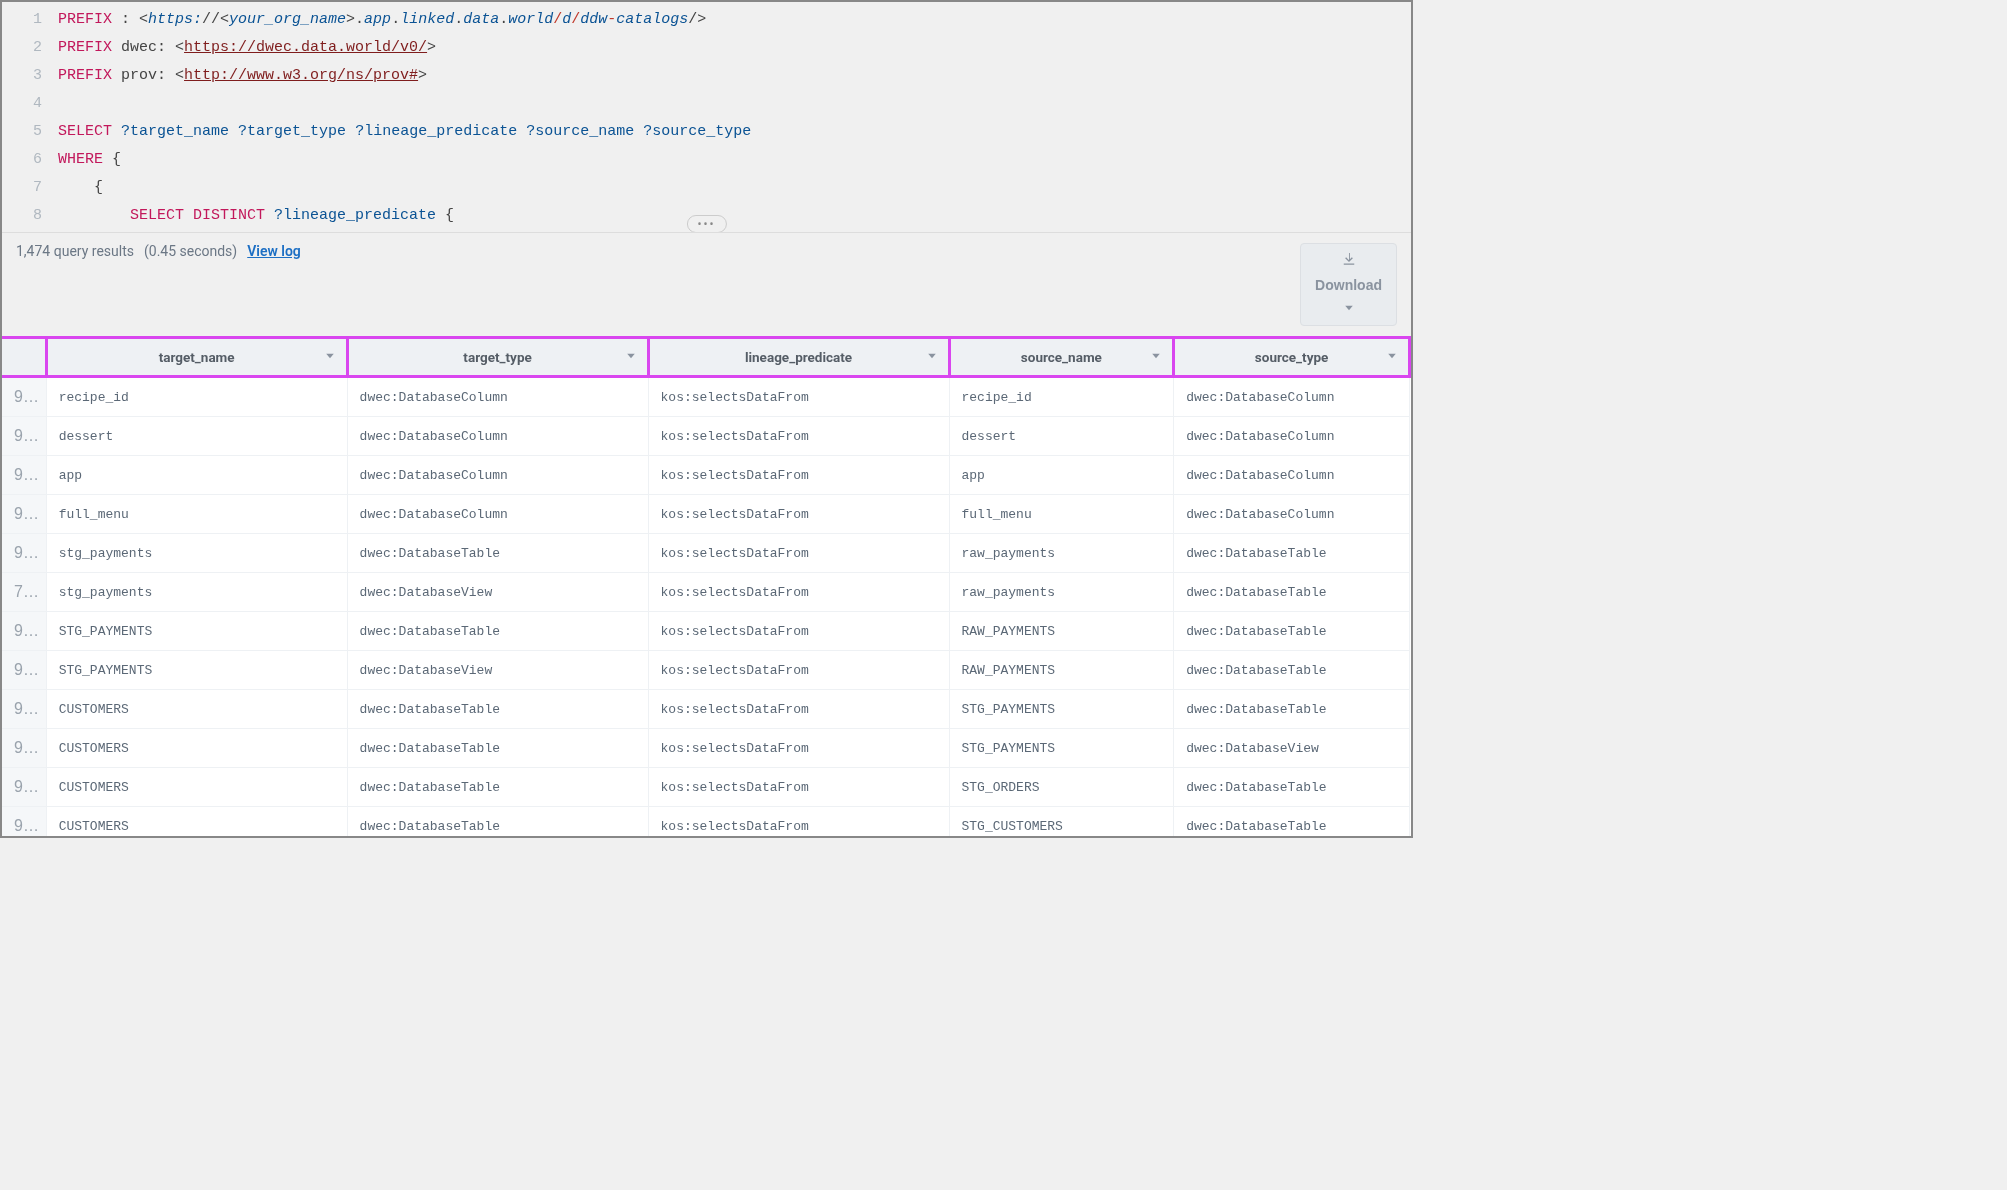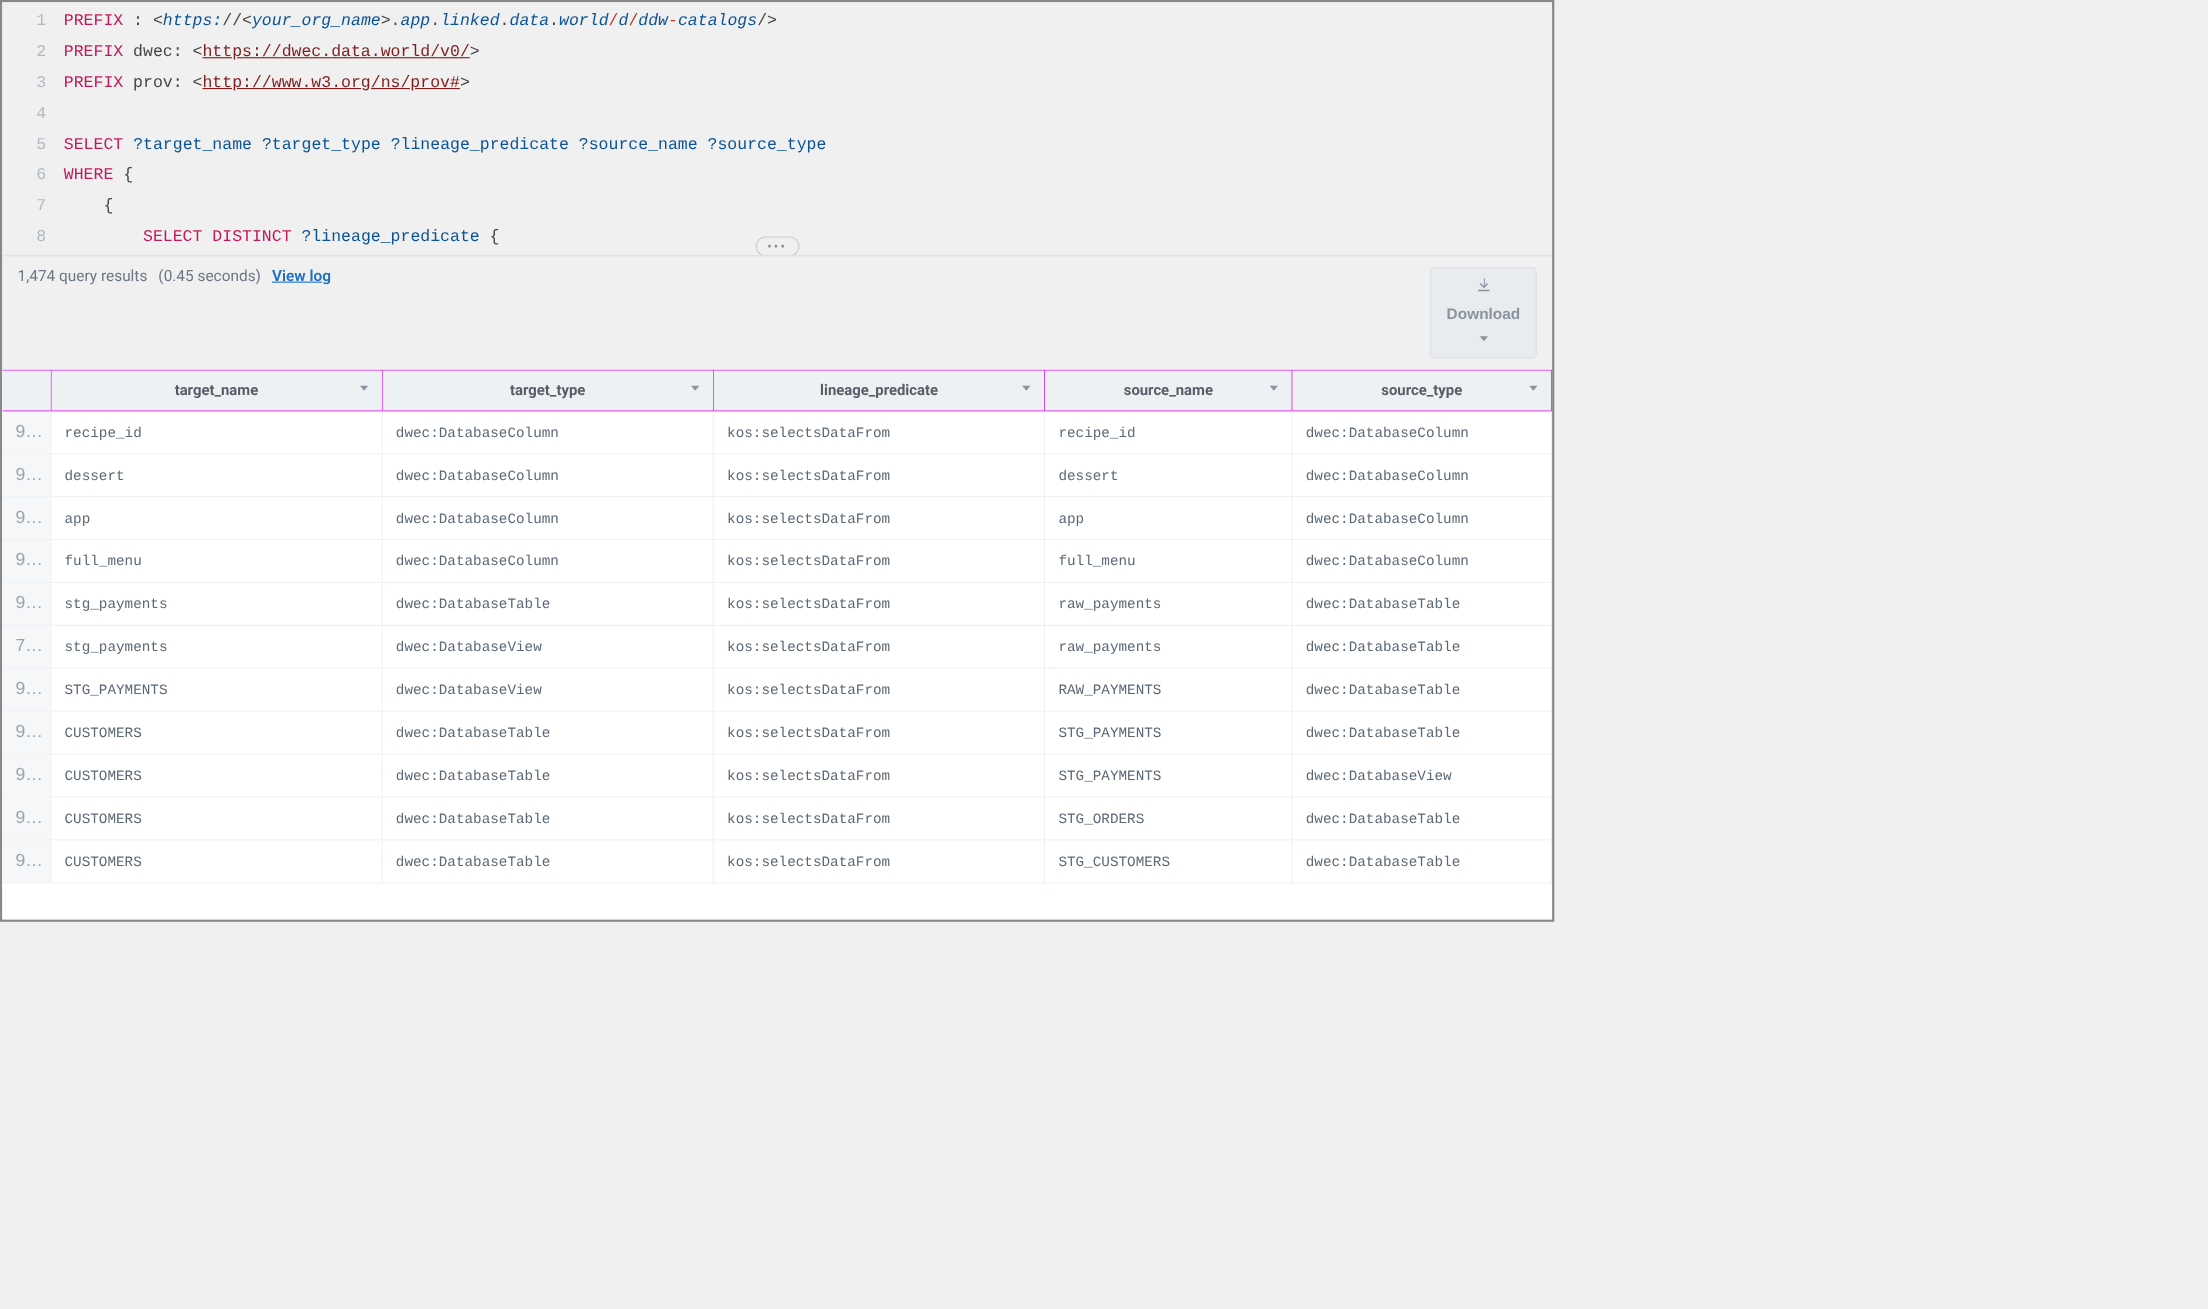--- a/index.html
+++ b/index.html
@@ -98,21 +98,21 @@
   border-collapse: collapse;
   font-size: 13.5px;
   table-layout: fixed;
 }
 .results-table th {
   background: #eef1f4;
   color: #555d66;
   font-weight: 700;
   text-align: left;
   padding: 10px 12px;
-  border: 1px solid #d946ef;
+  border: 3px solid #d946ef;
   position: relative;
 }
 .results-table th.rownum-head {
   width: 44px;
   background: #eef1f4;
   border-left: none;
 }
 .results-table th .hdr-inner {
   display: flex;
   align-items: center;
@@ -290,20 +290,28 @@
         </tr>
         <tr>
           <td class="rownum">703</td>
           <td>stg_payments</td>
           <td>dwec:DatabaseView</td>
           <td>kos:selectsDataFrom</td>
           <td>raw_payments</td>
           <td>dwec:DatabaseTable</td>
         </tr>
         <tr>
+          <td class="rownum">980</td>
+          <td>STG_PAYMENTS</td>
+          <td>dwec:DatabaseTable</td>
+          <td>kos:selectsDataFrom</td>
+          <td>RAW_PAYMENTS</td>
+          <td>dwec:DatabaseTable</td>
+        </tr>
+        <tr>
           <td class="rownum">981</td>
           <td>STG_PAYMENTS</td>
           <td>dwec:DatabaseView</td>
           <td>kos:selectsDataFrom</td>
           <td>RAW_PAYMENTS</td>
           <td>dwec:DatabaseTable</td>
         </tr>
         <tr>
           <td class="rownum">982</td>
           <td>CUSTOMERS</td>

